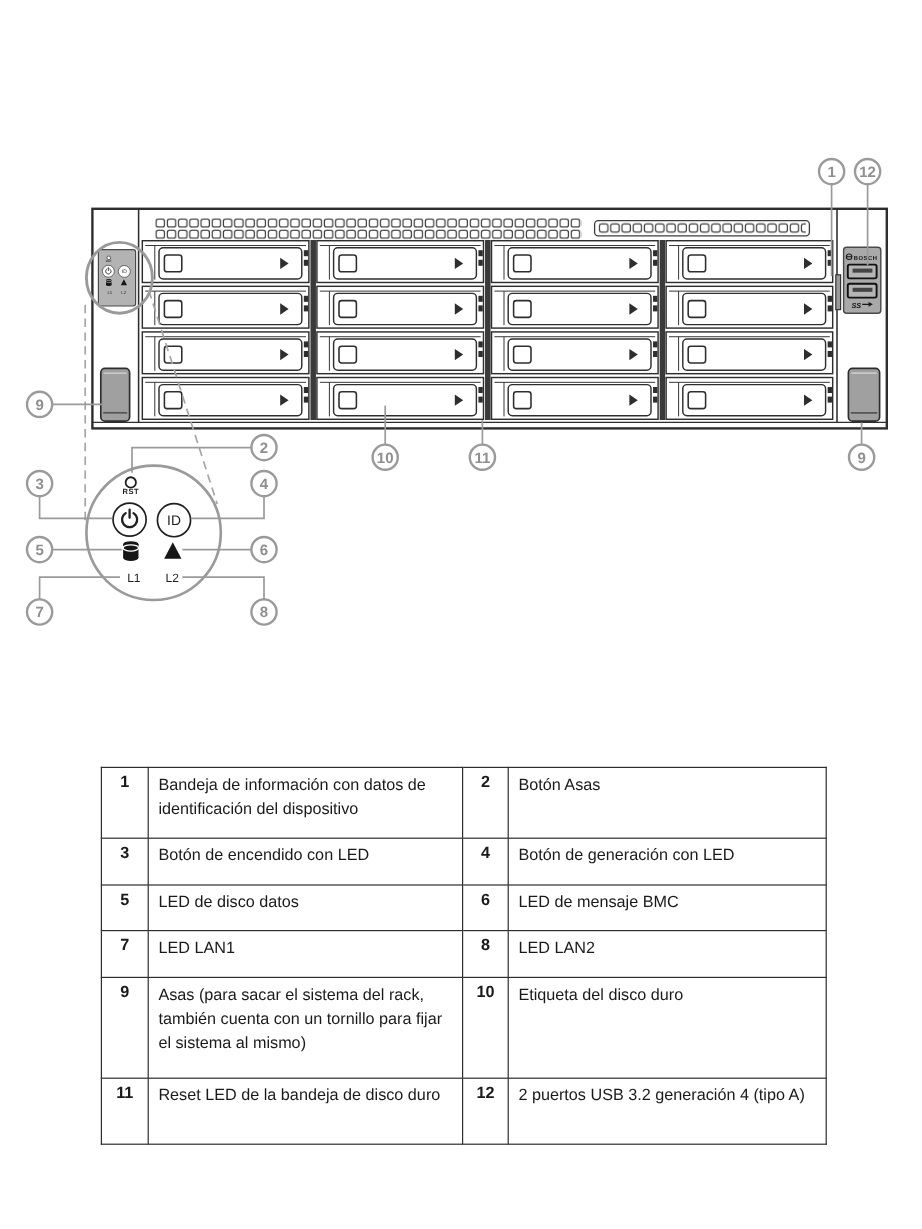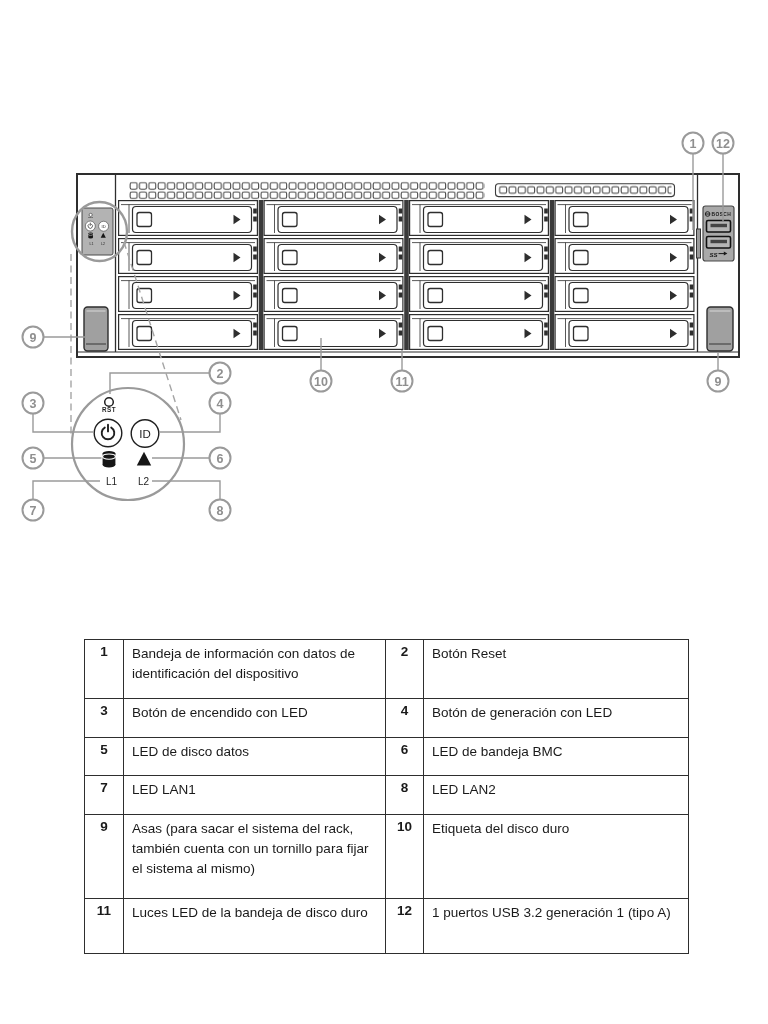--- a/index.html
+++ b/index.html
@@ -240,48 +240,48 @@
     <col style="width:39px">
         <col style="width:262px">
         <col style="width:38px">
         <col style="width:265px">
   </colgroup>
   <tbody>
     <tr class="r1">
       <td class="num">1</td>
       <td class="desc">Bandeja de información con datos de identificación del dispositivo</td>
       <td class="num">2</td>
-      <td class="desc">Botón Reset</td>
+      <td class="desc">Botón Asas</td>
     </tr>
     <tr class="r2">
       <td class="num">3</td>
       <td class="desc">Botón de encendido con LED</td>
       <td class="num">4</td>
       <td class="desc">Botón de generación con LED</td>
     </tr>
     <tr class="r3">
       <td class="num">5</td>
       <td class="desc">LED de disco datos</td>
       <td class="num">6</td>
-      <td class="desc">LED de bandeja BMC</td>
+      <td class="desc">LED de mensaje BMC</td>
     </tr>
     <tr class="r4">
       <td class="num">7</td>
       <td class="desc">LED LAN1</td>
       <td class="num">8</td>
       <td class="desc">LED LAN2</td>
     </tr>
     <tr class="r5">
       <td class="num">9</td>
       <td class="desc">Asas (para sacar el sistema del rack, también cuenta con un tornillo para fijar el sistema al mismo)</td>
       <td class="num">10</td>
       <td class="desc">Etiqueta del disco duro</td>
     </tr>
     <tr class="r6">
       <td class="num">11</td>
-      <td class="desc">Luces LED de la bandeja de disco duro</td>
+      <td class="desc">Reset LED de la bandeja de disco duro</td>
       <td class="num">12</td>
-      <td class="desc">1 puertos USB 3.2 generación 1 (tipo A)</td>
+      <td class="desc">2 puertos USB 3.2 generación 4 (tipo A)</td>
     </tr>
   </tbody>
 </table>
 
 </div>
 
 </body></html>

